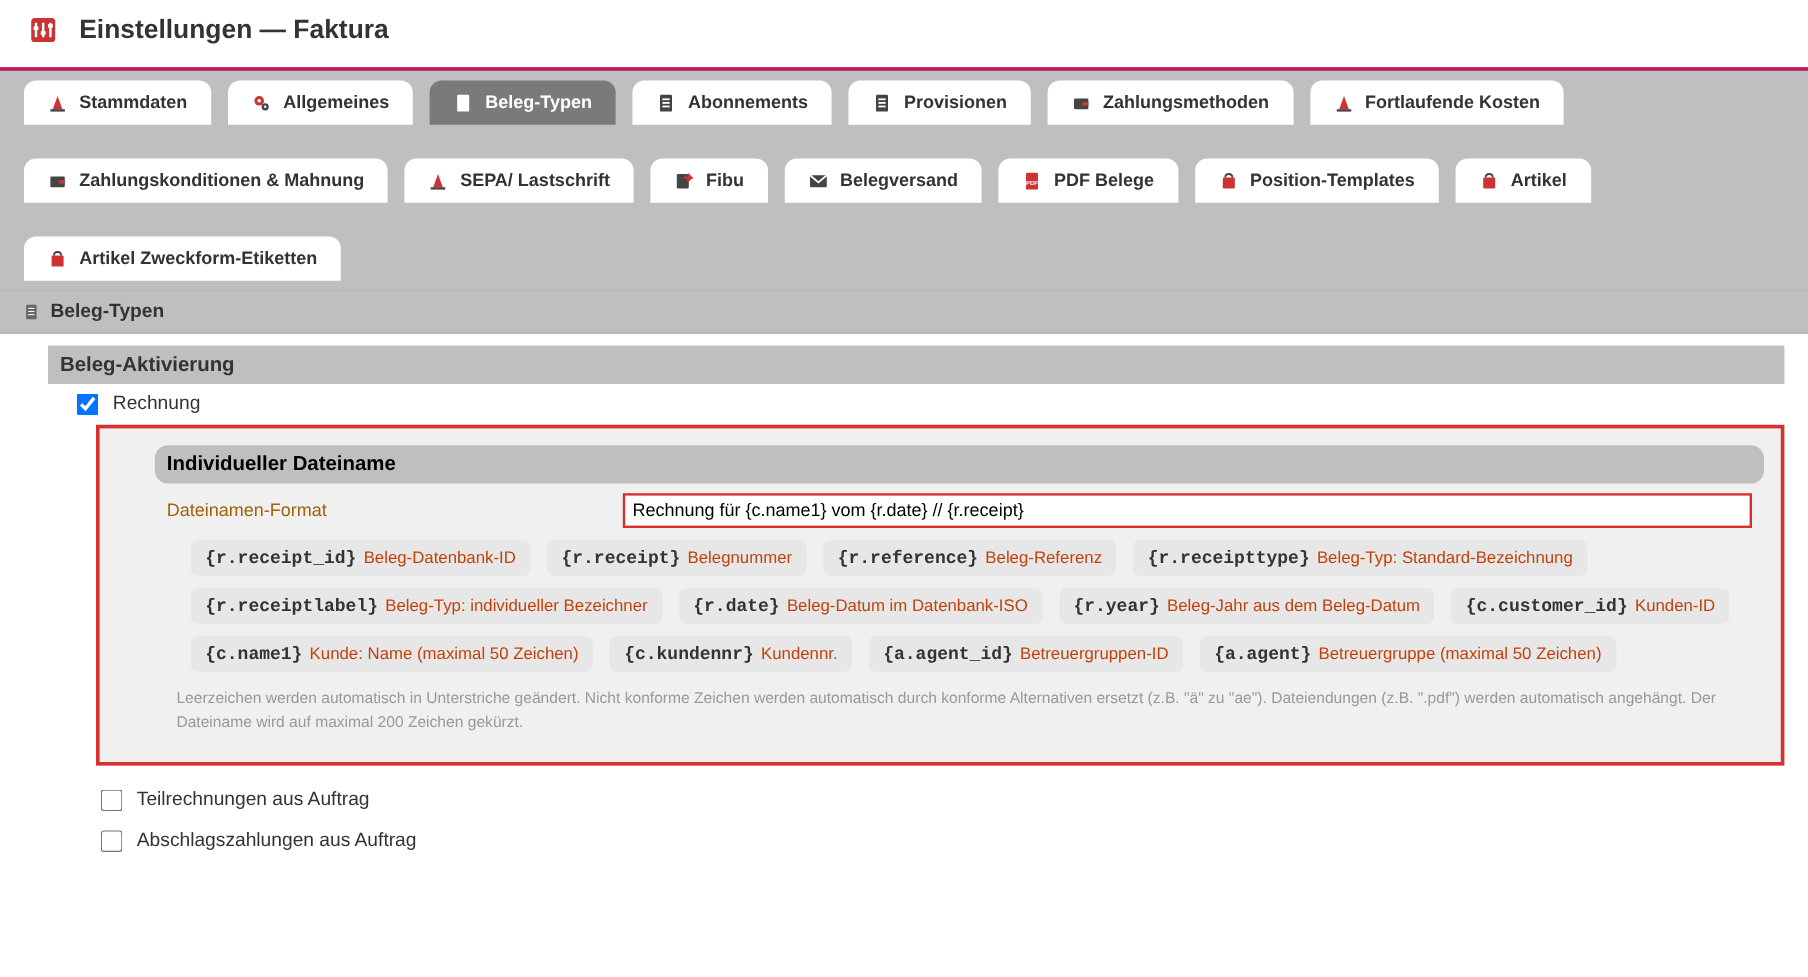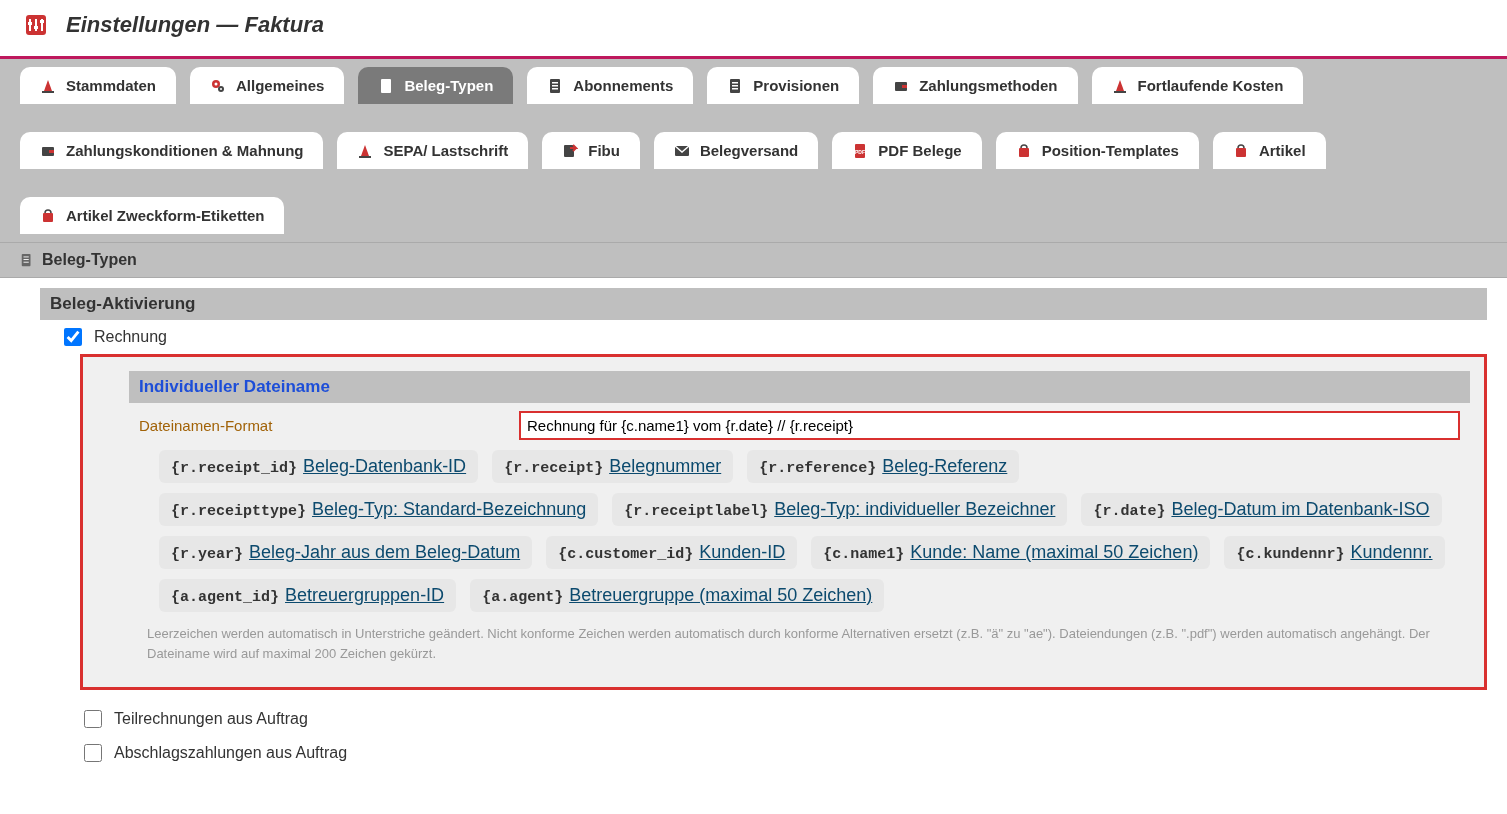--- a/index.html
+++ b/index.html
@@ -1,18 +1,18 @@
 <!DOCTYPE html>
 <html><head>
 <meta charset="utf-8">
 <style>
 * { box-sizing: border-box; margin: 0; padding: 0; }
 body { font-family: Arial, Helvetica, sans-serif; background: #fff; color: #333; font-size: 14px; }
 
-.header { display: flex; align-items: center; padding: 12px 24px 18px 24px; font-style: italic; }
+.header { display: flex; align-items: center; padding: 12px 24px 18px 24px; }
 .header-icon { width: 24px; height: 24px; margin-right: 18px; }
 .header-title { font-size: 22px; font-weight: bold; color: #333; }
 
 .tabbar { background: #bfbfbf; padding: 8px 20px 0 20px; display: flex; flex-wrap: wrap; gap: 10px 14px; border-top: 3px solid #be185d; border-bottom: 1px solid #aaa; }
 .tab { background: #fff; border-radius: 10px 10px 0 0; padding: 10px 20px; display: inline-flex; align-items: center; font-weight: bold; font-size: 15px; color: #333; cursor: pointer; margin-bottom: 8px; }
 .tab.active { background: #7a7a7a; color: #fff; }
 .tab .ticon { width: 16px; height: 16px; margin-right: 10px; display: inline-block; }
 
 .section-header { background: #bfbfbf; padding: 8px 20px; font-weight: bold; font-size: 16px; color: #333; display: flex; align-items: center; border-bottom: 1px solid #aaa; }
 .section-header .ticon { width: 14px; height: 14px; margin-right: 8px; }
@@ -23,31 +23,31 @@
 
 .chk-row { display: flex; align-items: center; padding: 8px 0 8px 24px; font-size: 16px; }
 .chk-row input[type="checkbox"] { width: 18px; height: 18px; margin-right: 12px; }
 
 .highlight-box { border: 3px solid #d9302f; background: #f0f0f0; margin-left: 40px; margin-right: 0; padding: 14px 10px 14px 10px; }
 
 .inner-chk-row { display: flex; align-items: center; padding: 6px 0 10px 4px; font-size: 16px; }
 .inner-chk-row input[type="checkbox"] { width: 18px; height: 18px; margin-right: 12px; }
 
 .sub-panel { margin-left: 36px; margin-right: 4px; }
-.sub-panel-title { background: #bfbfbf; padding: 6px 10px; font-weight: bold; font-size: 17px; color: #1d4ed8; }
+.sub-panel-title { background: #bfbfbf; padding: 6px 10px; font-weight: bold; font-size: 17px; color: #000000; border-radius: 11px; }
 .sub-panel-body { padding: 8px 10px 10px 10px; }
 
 .format-row { display: flex; align-items: center; margin-bottom: 10px; }
 .format-label { color: #a16207; font-size: 15px; width: 380px; flex: 0 0 380px; }
 .format-input { flex: 1; border: 2px solid #d9302f; padding: 4px 6px; font-size: 15px; background: #fff; }
 
 .tags-wrap { display: flex; flex-wrap: wrap; gap: 10px 14px; margin-left: 20px; margin-bottom: 12px; }
 .tag { background: #e7e7e7; border-radius: 6px; padding: 6px 12px; display: inline-flex; align-items: baseline; font-size: 14px; cursor: pointer; }
 .tag .code { font-family: "Courier New", monospace; font-weight: bold; color: #333; font-size: 15px; margin-right: 6px; }
-.tag .desc { color: #0c4a6e; font-size: 18px; text-decoration: underline; }
+.tag .desc { color: #c2410c; font-size: 14px; }
 
 .hint { color: #999; font-size: 13px; line-height: 1.5; margin-left: 8px; margin-right: 8px; }
 
 .after-rows { margin-left: 40px; margin-top: 12px; }
 .after-rows .chk-row { padding-left: 4px; }
 
 svg { display: block; }
 </style>
 </head>
 <body>

